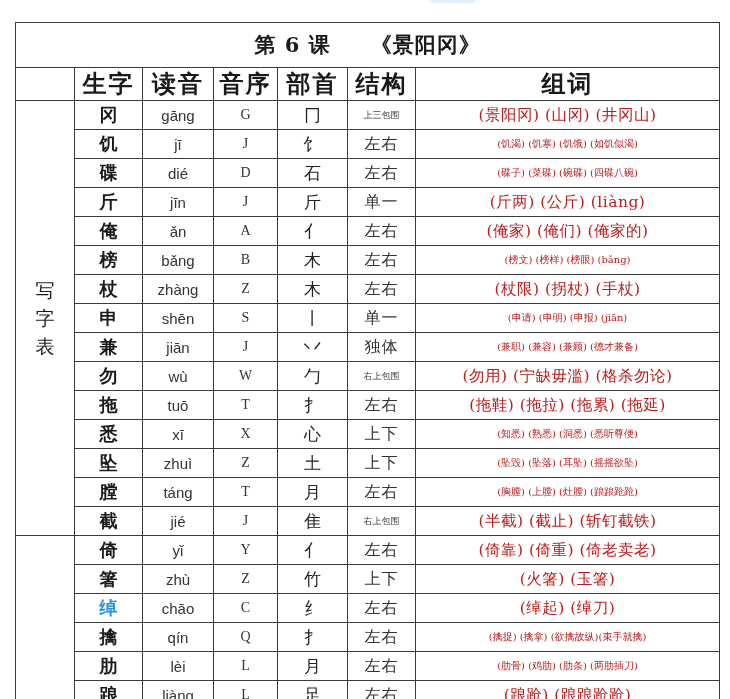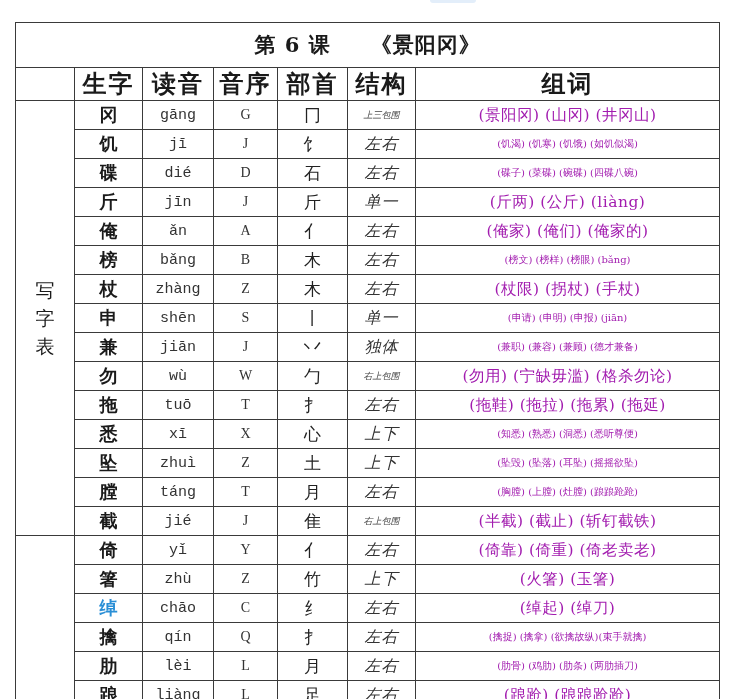--- a/index.html
+++ b/index.html
@@ -6,26 +6,26 @@
   body { width: 730px; height: 699px; overflow: hidden; position: relative; font-family: "DejaVu Serif", "Liberation Serif", serif; color: #1a1a1a; }
   .top-tab { position: absolute; left: 430px; top: 0; width: 46px; height: 3px; background: #e3eefa; border-radius: 0 0 3px 3px; }
   table.sheet { position: absolute; left: 15px; top: 22px; border-collapse: collapse; table-layout: fixed; width: 704px; }
   table.sheet td, table.sheet th { border: 1.5px solid #3a3a3a; padding: 0; text-align: center; vertical-align: middle; overflow: hidden; white-space: nowrap; }
   .title-cell { height: 44px; font-size: 21px; font-weight: bold; letter-spacing: 1px; }
   .title-cell .gap { display: inline-block; width: 40px; }
   .head-row th { height: 30px; font-size: 24px; font-weight: bold; letter-spacing: 2px; }
   tr.data td { height: 28px; }
   .c-char { font-size: 18px; font-weight: bold; }
   .c-char.blue { color: #2a8fd6; }
-  .c-pinyin { font-size: 15px; font-family: Liberation Mono, monospace; color: #333; }
+  .c-pinyin { font-size: 15px; font-family: Liberation Sans, sans-serif; color: #333; }
   .c-order { font-size: 14px; font-family: "Liberation Serif", "DejaVu Serif", serif; color: #333; }
   .c-radical { font-size: 17px; color: #222; }
-  .c-struct { font-size: 16px; color: #333; letter-spacing: 1px; font-style: italic; }
+  .c-struct { font-size: 16px; color: #333; letter-spacing: 1px; }
   .c-struct.small { font-size: 9px; letter-spacing: 0; color: #444; }
-  .c-words { font-size: 15.5px; color: #a21caf; letter-spacing: 0.5px; }
+  .c-words { font-size: 15.5px; color: #b91c1c; letter-spacing: 0.5px; }
   .c-words.tight { font-size: 10px; letter-spacing: 0; }
   .section { font-size: 19px; line-height: 28px; writing-mode: horizontal-tb; }
   .section span { display: block; }
 </style>
 </head>
 <body>
 
 <div class="top-tab"></div>
 
 <table class="sheet">

